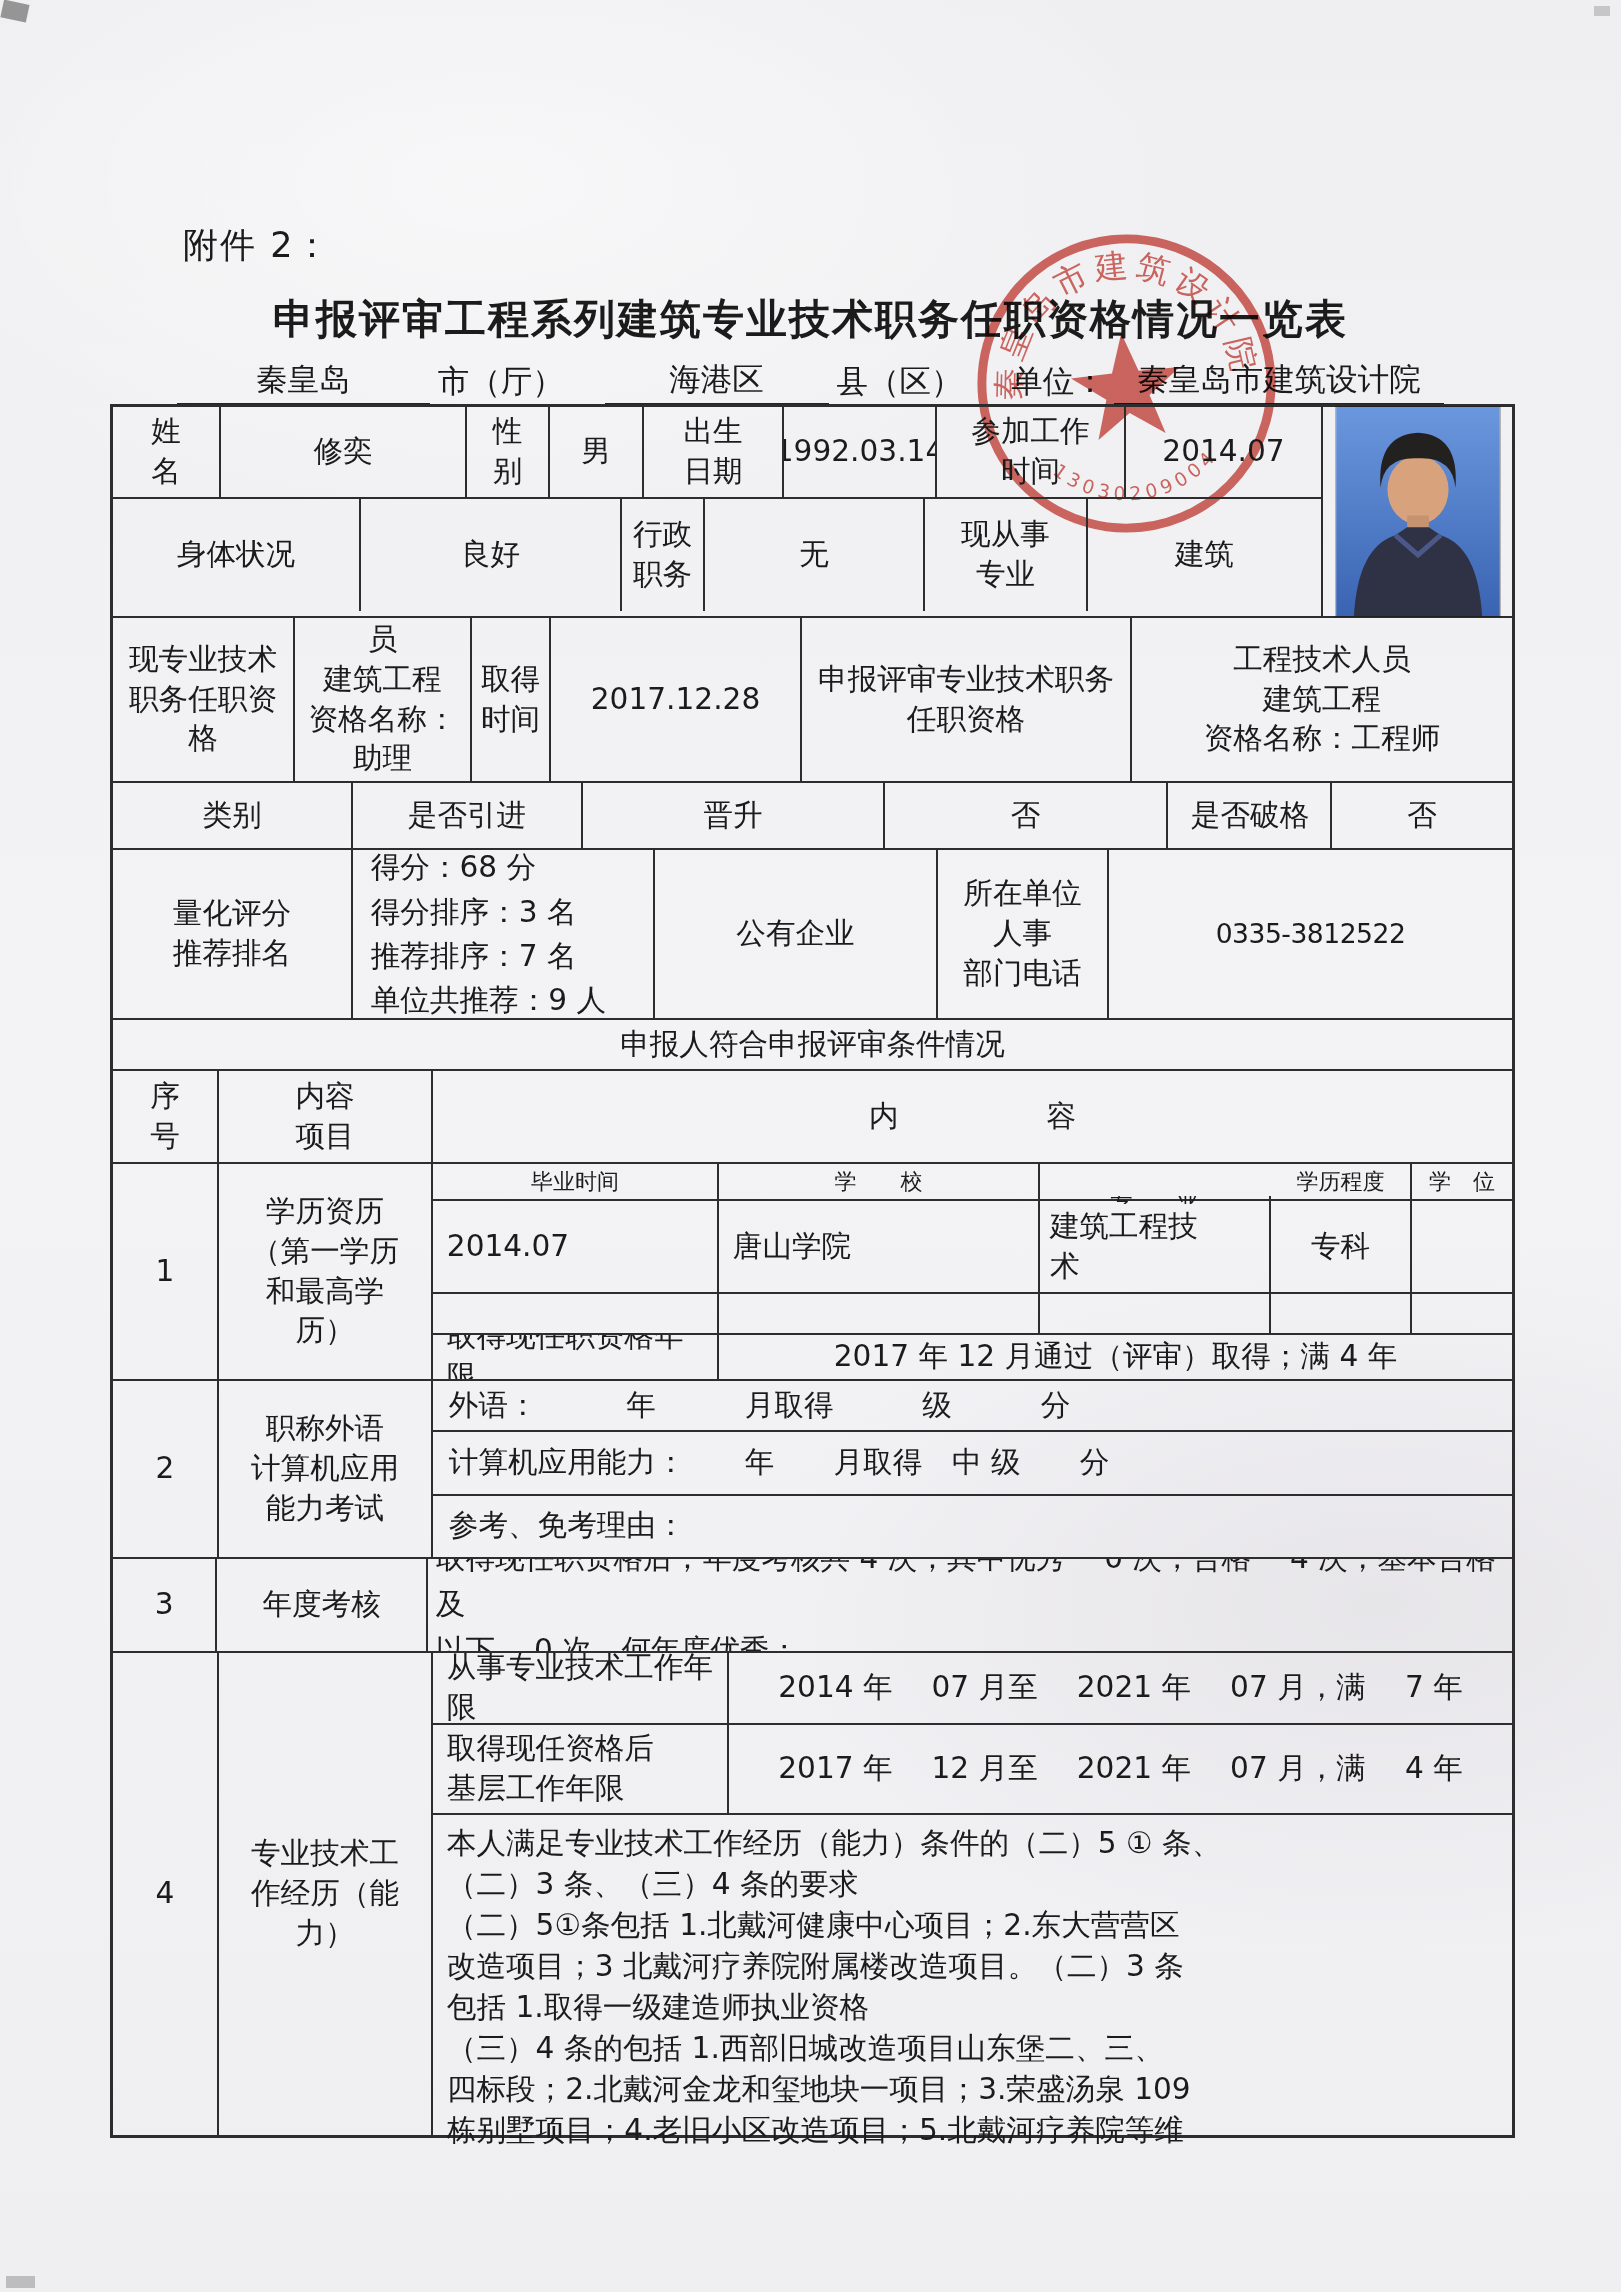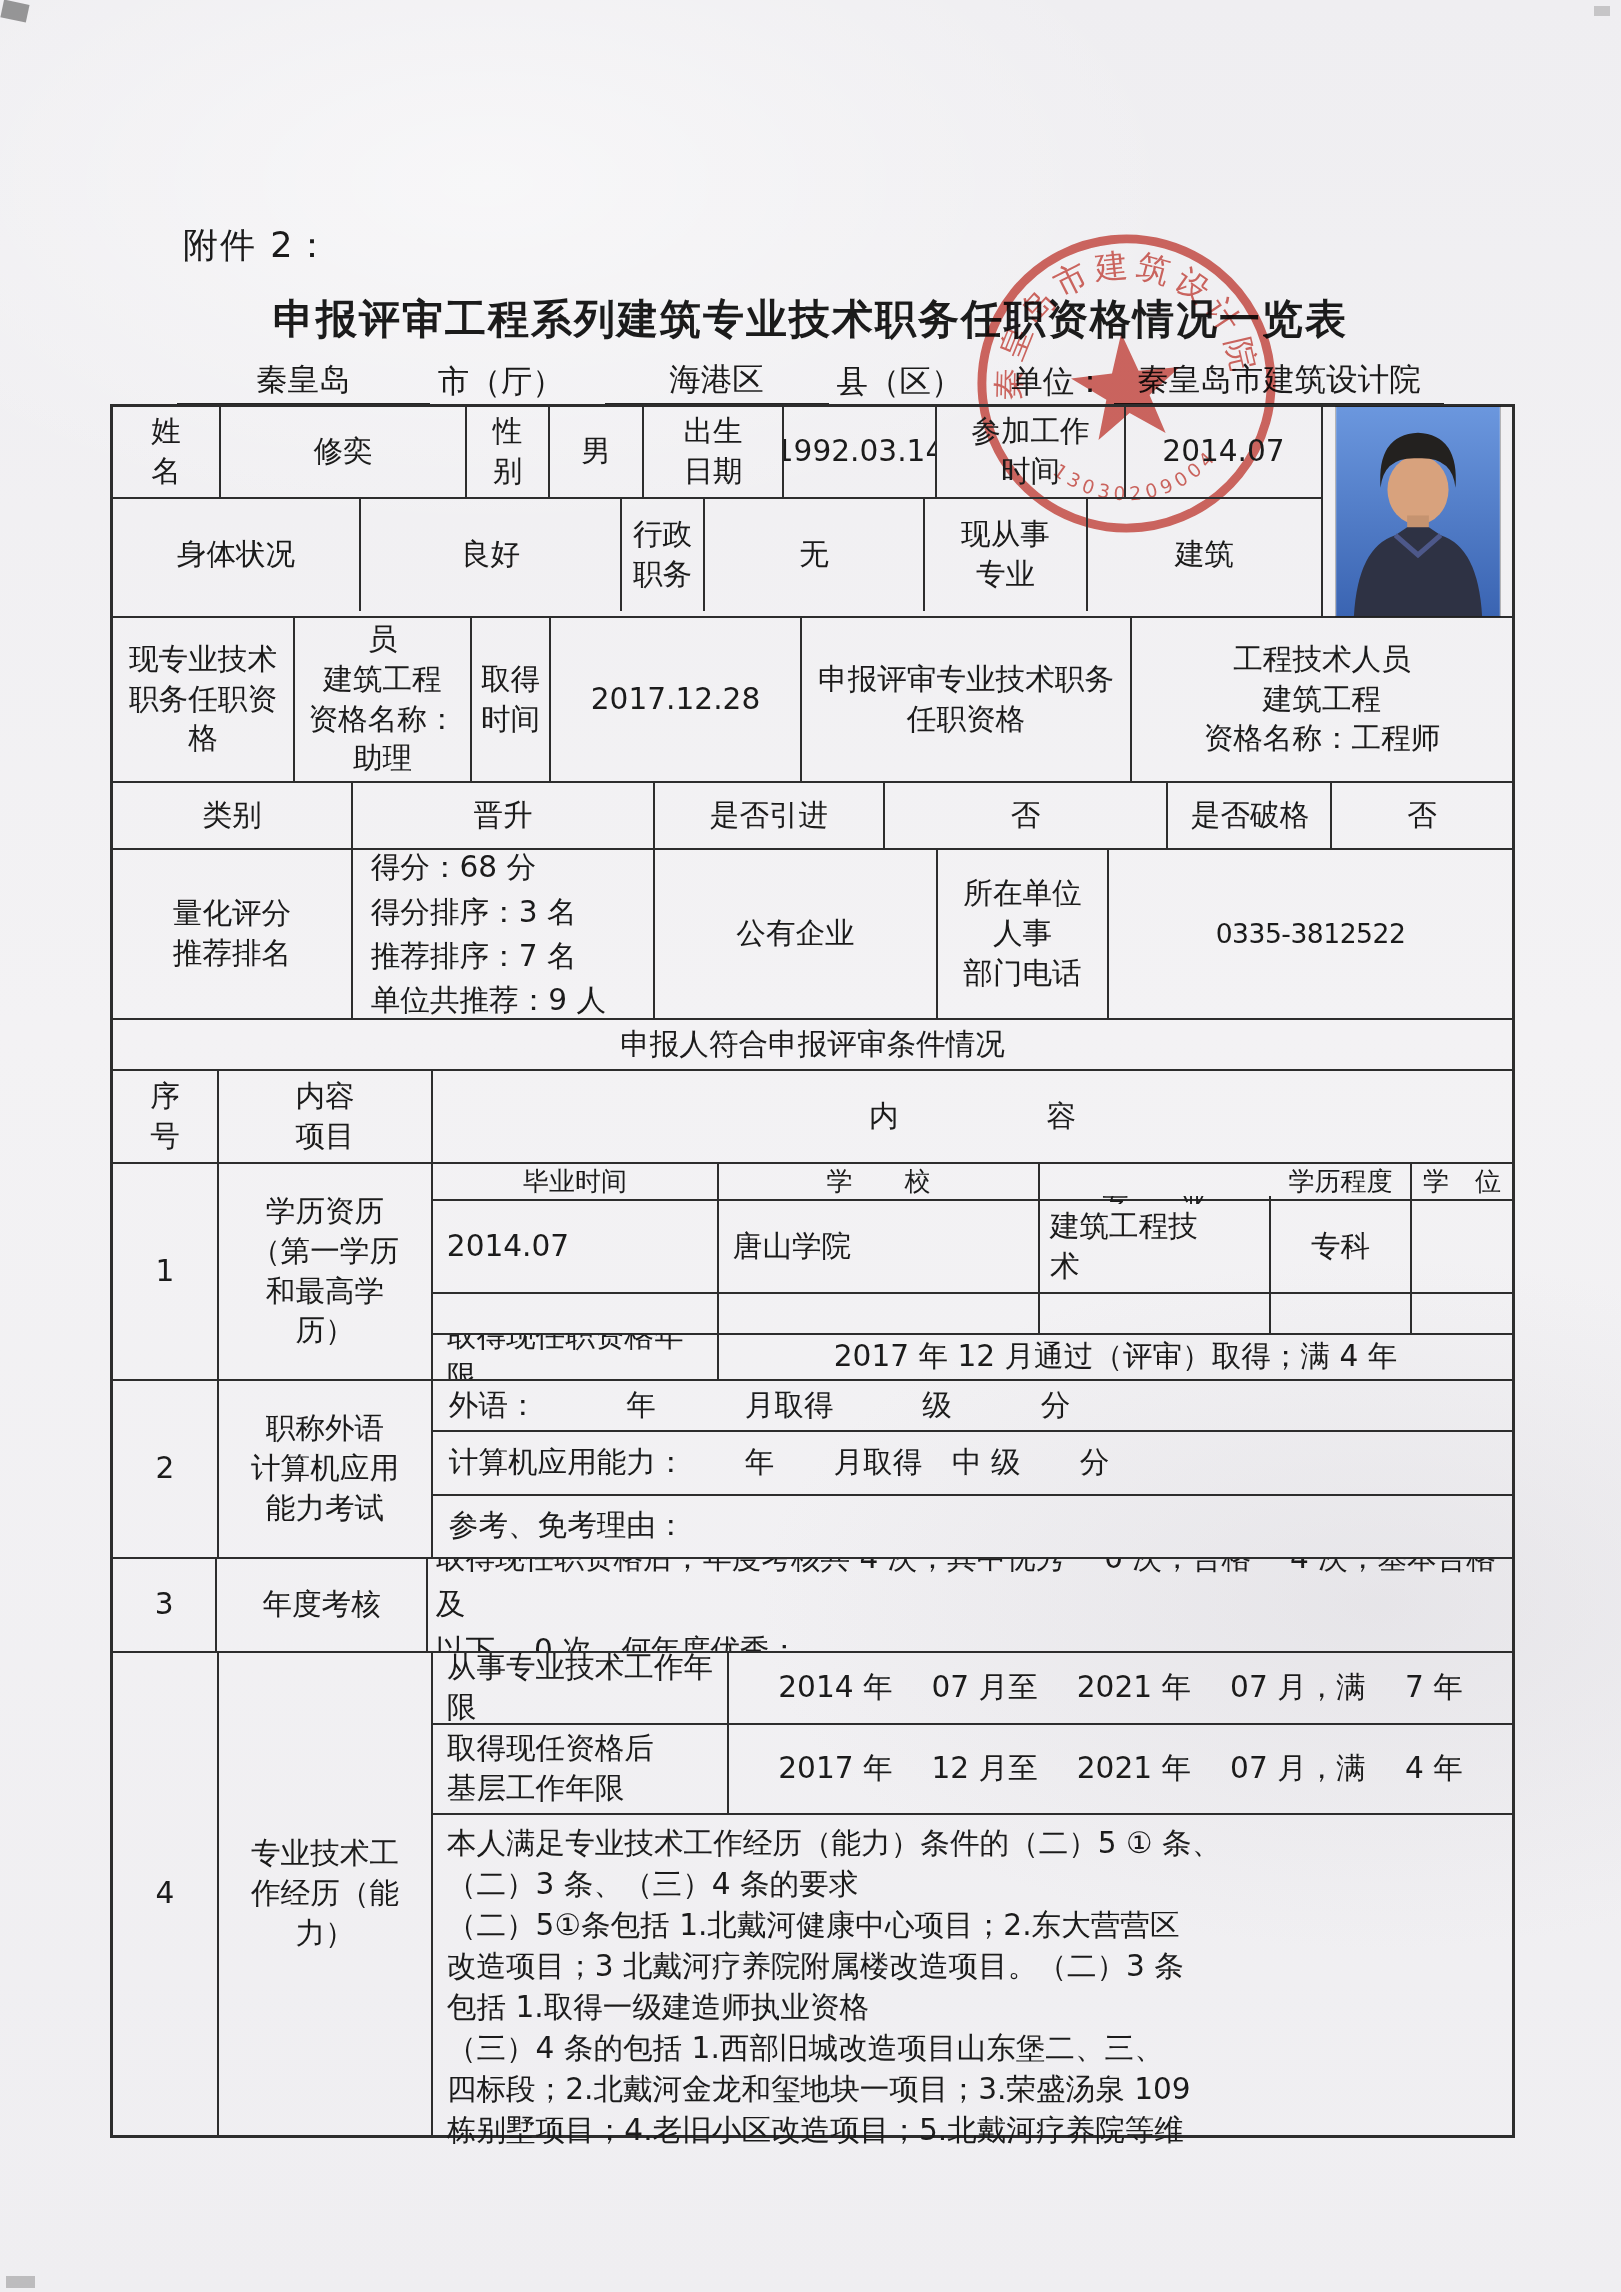--- a/index.html
+++ b/index.html
@@ -136,22 +136,22 @@
       <div class="c" style="width:251px;">2017.12.28</div>
       <div class="c" style="width:330px;">申报评审专业技术职务
 任职资格</div>
       <div class="c flex1">工程技术人员
 建筑工程
 资格名称：工程师</div>
     </div>
 
     <div class="r" style="height:67px;">
       <div class="c" style="width:240px;">类别</div>
+      <div class="c" style="width:230px;">是否引进</div>
       <div class="c" style="width:302px;">晋升</div>
-      <div class="c" style="width:230px;">是否引进</div>
       <div class="c" style="width:283px;">否</div>
       <div class="c" style="width:164px;padding-left:8px;">是否破格</div>
       <div class="c flex1">否</div>
     </div>
 
     <div class="r" style="height:170px;">
       <div class="c" style="width:240px;">量化评分
 推荐排名</div>
       <div class="c scorecell left" style="width:302px;padding-left:17.7px;">得分：68 分
 得分排序：3 名
@@ -176,21 +176,21 @@
       <div class="c flex1">内　　　　　容</div>
     </div>
 
     <div class="r" style="height:217px;">
       <div class="c" style="width:106px;">1</div>
       <div class="c" style="width:214px;">学历资历
 （第一学历
 和最高学
 历）</div>
       <div class="col flex1">
-        <div class="r" style="height:37px;font-size:26px;">
+        <div class="r" style="height:37px;font-size:22px;">
           <div class="c" style="width:286px;">毕业时间</div>
           <div class="c" style="width:321px;">学　　校</div>
           <div class="c" style="width:231px;margin-top:32px;">专　　业</div>
           <div class="c" style="width:141px;">学历程度</div>
           <div class="c flex1">学　位</div>
         </div>
         <div class="r" style="height:94px;">
           <div class="c left" style="width:286px;padding-left:13.8px;">2014.07</div>
           <div class="c left" style="width:321px;padding-left:13.8px;">唐山学院</div>
           <div class="c left" style="width:231px;padding-left:9.9px;">建筑工程技

